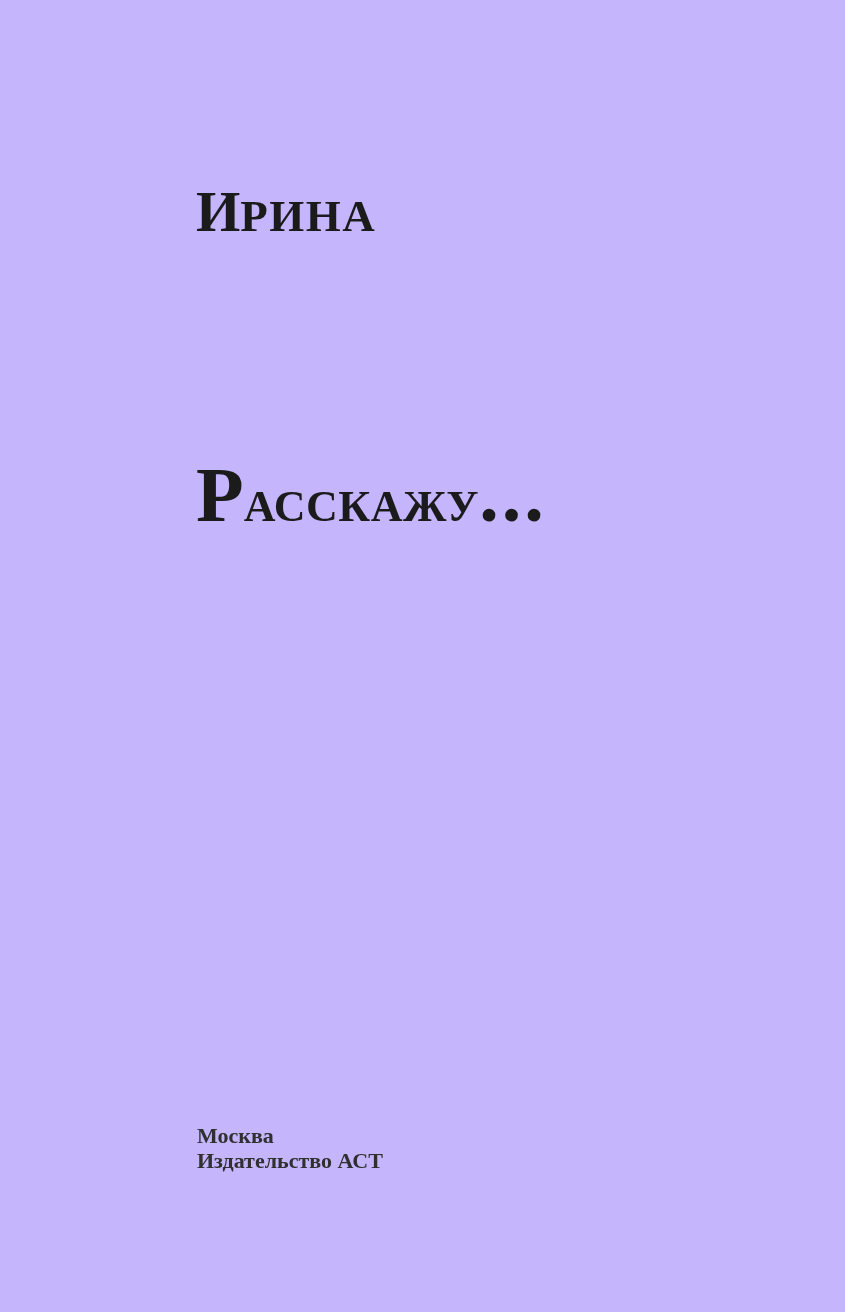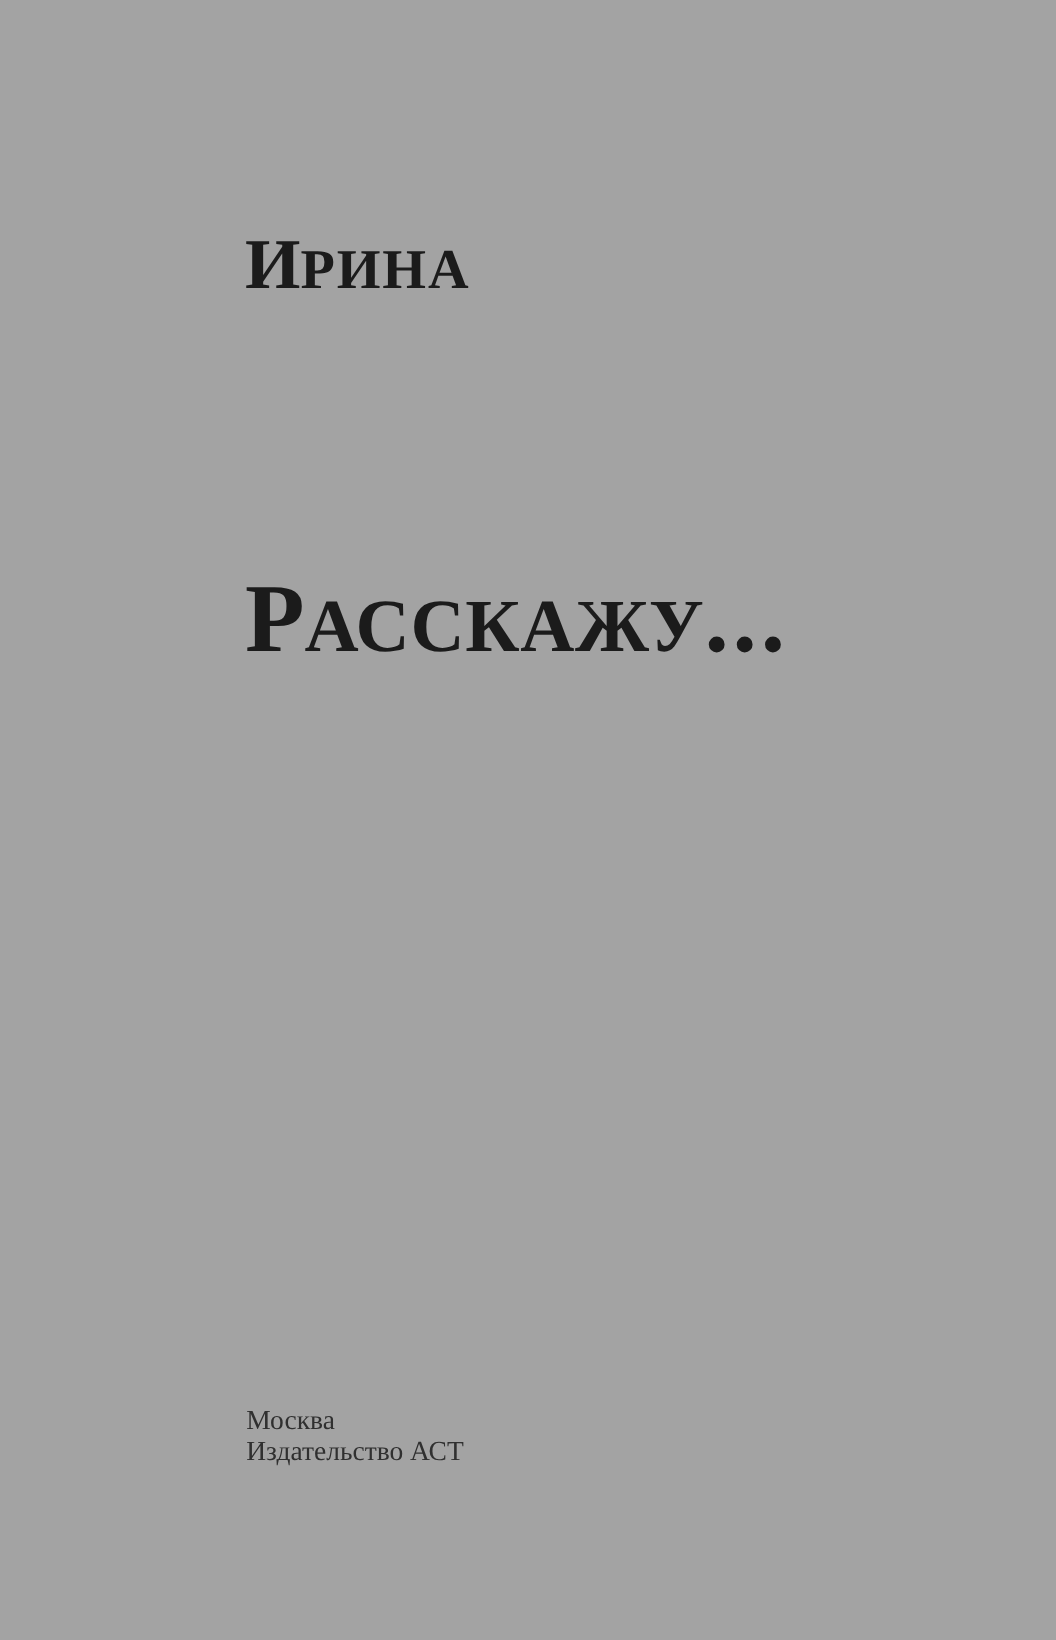--- a/index.html
+++ b/index.html
@@ -11,21 +11,21 @@
     width: 845px;
     height: 1312px;
     background: #ffffff;
     font-family: "Liberation Serif", "DejaVu Serif", serif;
     position: relative;
     overflow: hidden;
   }
   .page {
     position: absolute;
     inset: 0;
-    background: #a3a3a3;
+    background: #c4b5fd;
   }
   
   .author {
     position: absolute;
     left: 196px;
     top: 178px;
     color: #1b1b1b;
     font-weight: bold;
   }
   .author .line {
@@ -46,36 +46,36 @@
     top: 455px;
     color: #1b1b1b;
     font-weight: bold;
     line-height: 80px;
     white-space: nowrap;
   }
   .book-title .cap {
     font-size: 78px;
   }
   .book-title .sc {
-    font-size: 60px;
+    font-size: 44px;
     letter-spacing: 0.5px;
   }
   .book-title .dots {
     font-size: 78px;
     letter-spacing: 3px;
   }
   
   .imprint {
     position: absolute;
     left: 197px;
     top: 1123px;
     color: #303030;
     font-size: 22px;
     line-height: 25px;
-    font-weight: normal;
+    font-weight: bold;
   }
 </style>
 </head>
 <body>
 
 <div class="page">
 
   <div class="author">
     <div class="line"><span class="cap">И</span><span class="sc">РИНА</span></div>
   </div>

